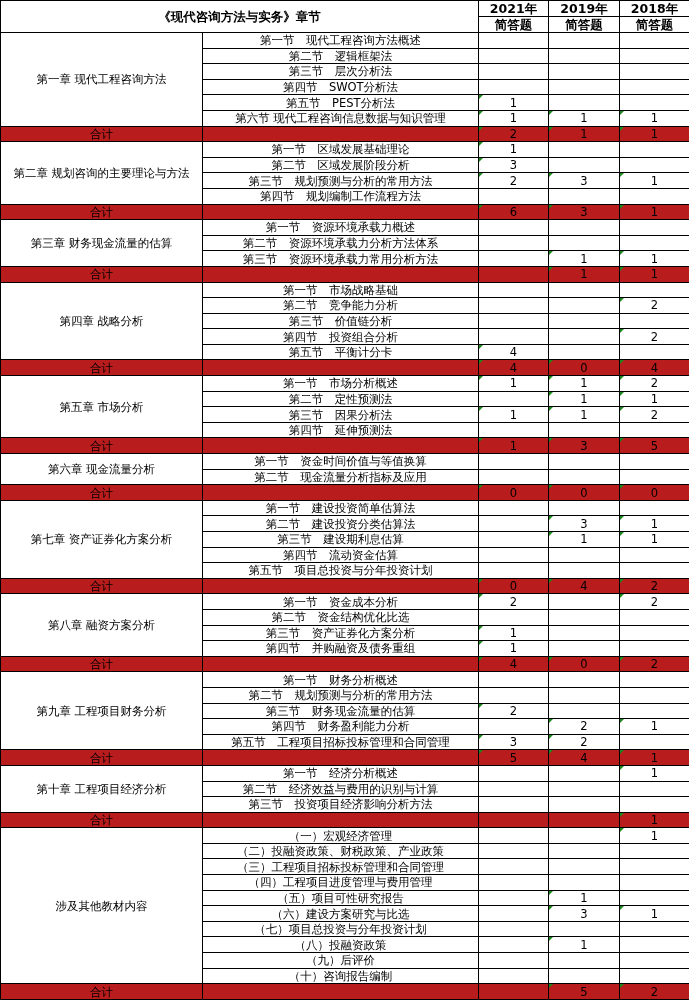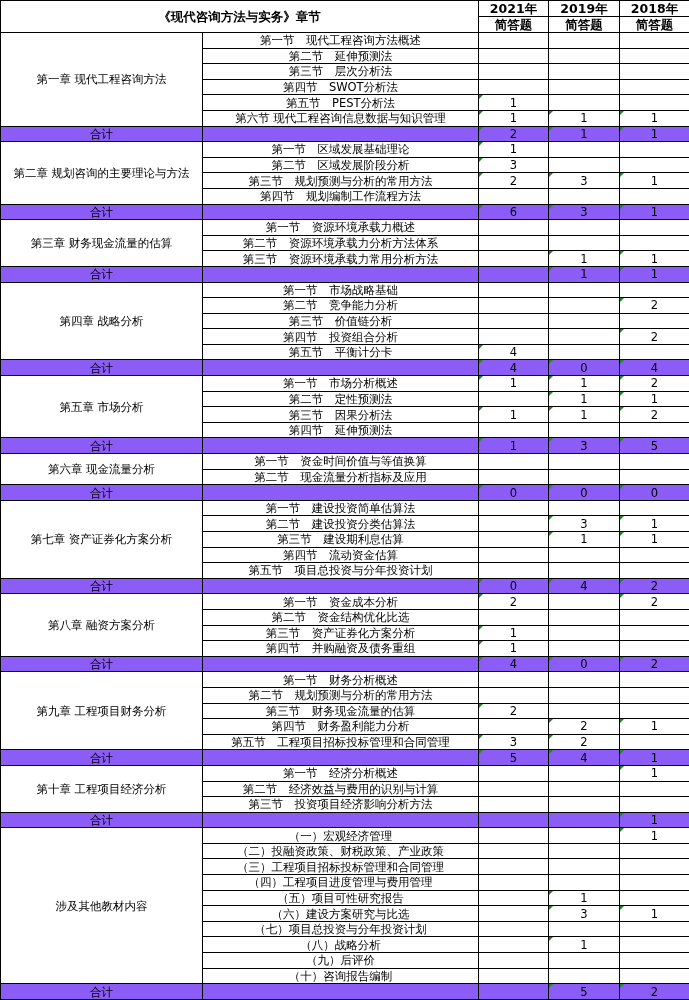--- a/index.html
+++ b/index.html
@@ -1,21 +1,21 @@
 <!DOCTYPE html>
 <html><head>
 <meta charset="utf-8">
 <style>
   html, body { margin:0; padding:0; background:#ffffff; }
   body { width:689px; height:1000px; overflow:hidden; font-family:"DejaVu Sans", sans-serif; }
   table.sheet { border-collapse:collapse; table-layout:fixed; width:689px; }
   table.sheet td { border:1px solid #000; padding:0; text-align:center; vertical-align:middle; font-size:11.5px; color:#000; white-space:nowrap; overflow:hidden; position:relative; line-height:14px; }
   table.sheet tr.hdr td { height:15px; font-weight:bold; font-size:12.5px; }
   table.sheet tr.row td { height:14.6px; }
-  table.sheet tr.total td { background:#8b5cf6; }
+  table.sheet tr.total td { background:#b91c1c; }
   td.title { font-size:13px; font-weight:bold;font-family:Liberation Serif, serif; }
   td.chapter { font-size:12px; }
   td.num.mark::before { content:""; position:absolute; left:0; top:0; width:0; height:0; border-top:4px solid #1a8a1a; border-right:4px solid transparent; }
   td.section { border-right:1px solid #000; }
 </style>
 </head>
 <body>
 
 <table class="sheet">
   <colgroup>
@@ -38,21 +38,21 @@
       <td>简答题</td>
     </tr>
   <tr class="row">
         <td class="chapter" rowspan="6">第一章 现代工程咨询方法</td>
         <td class="section">第一节　现代工程咨询方法概述</td>
         <td class="num"></td>
         <td class="num"></td>
         <td class="num"></td>
       </tr>
       <tr class="row">
-        <td class="section">第二节　延伸预测法</td>
+        <td class="section">第二节　逻辑框架法</td>
         <td class="num"></td>
         <td class="num"></td>
         <td class="num"></td>
       </tr>
       <tr class="row">
         <td class="section">第三节　层次分析法</td>
         <td class="num"></td>
         <td class="num"></td>
         <td class="num"></td>
       </tr>
@@ -400,21 +400,21 @@
         <td class="num mark">3</td>
         <td class="num mark">1</td>
       </tr>
       <tr class="row">
         <td class="section">（七）项目总投资与分年投资计划</td>
         <td class="num"></td>
         <td class="num"></td>
         <td class="num"></td>
       </tr>
       <tr class="row">
-        <td class="section">（八）战略分析</td>
+        <td class="section">（八）投融资政策</td>
         <td class="num"></td>
         <td class="num mark">1</td>
         <td class="num"></td>
       </tr>
       <tr class="row">
         <td class="section">（九）后评价</td>
         <td class="num"></td>
         <td class="num"></td>
         <td class="num"></td>
       </tr>

